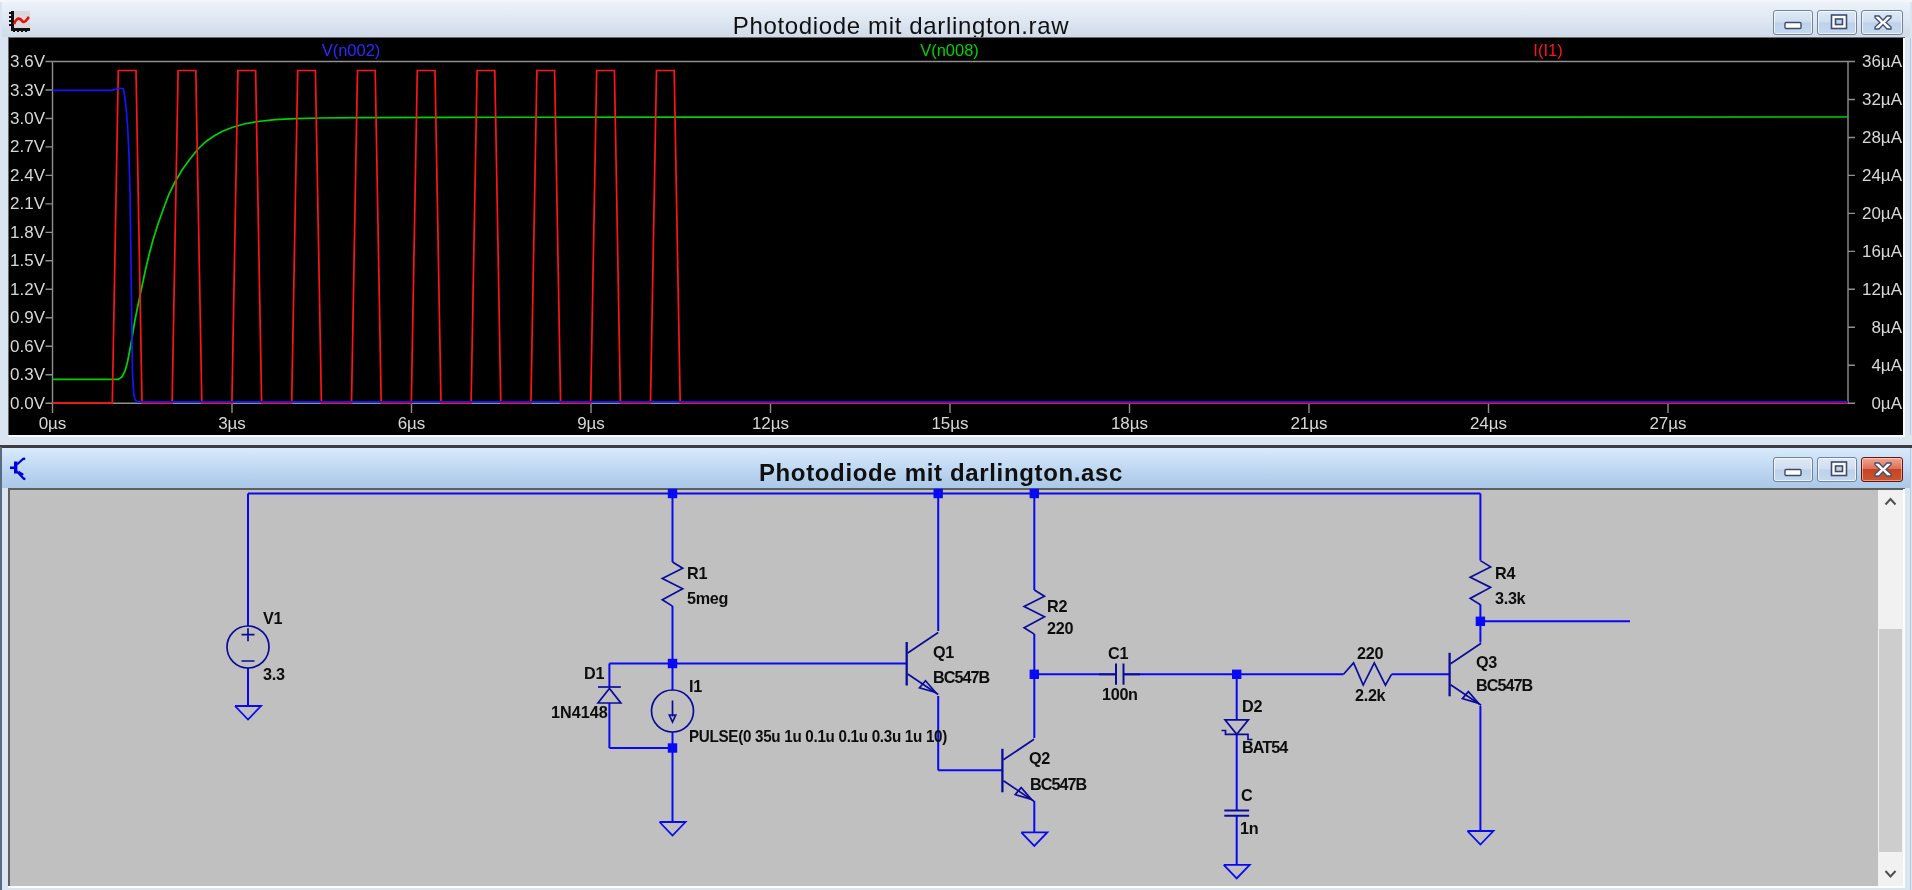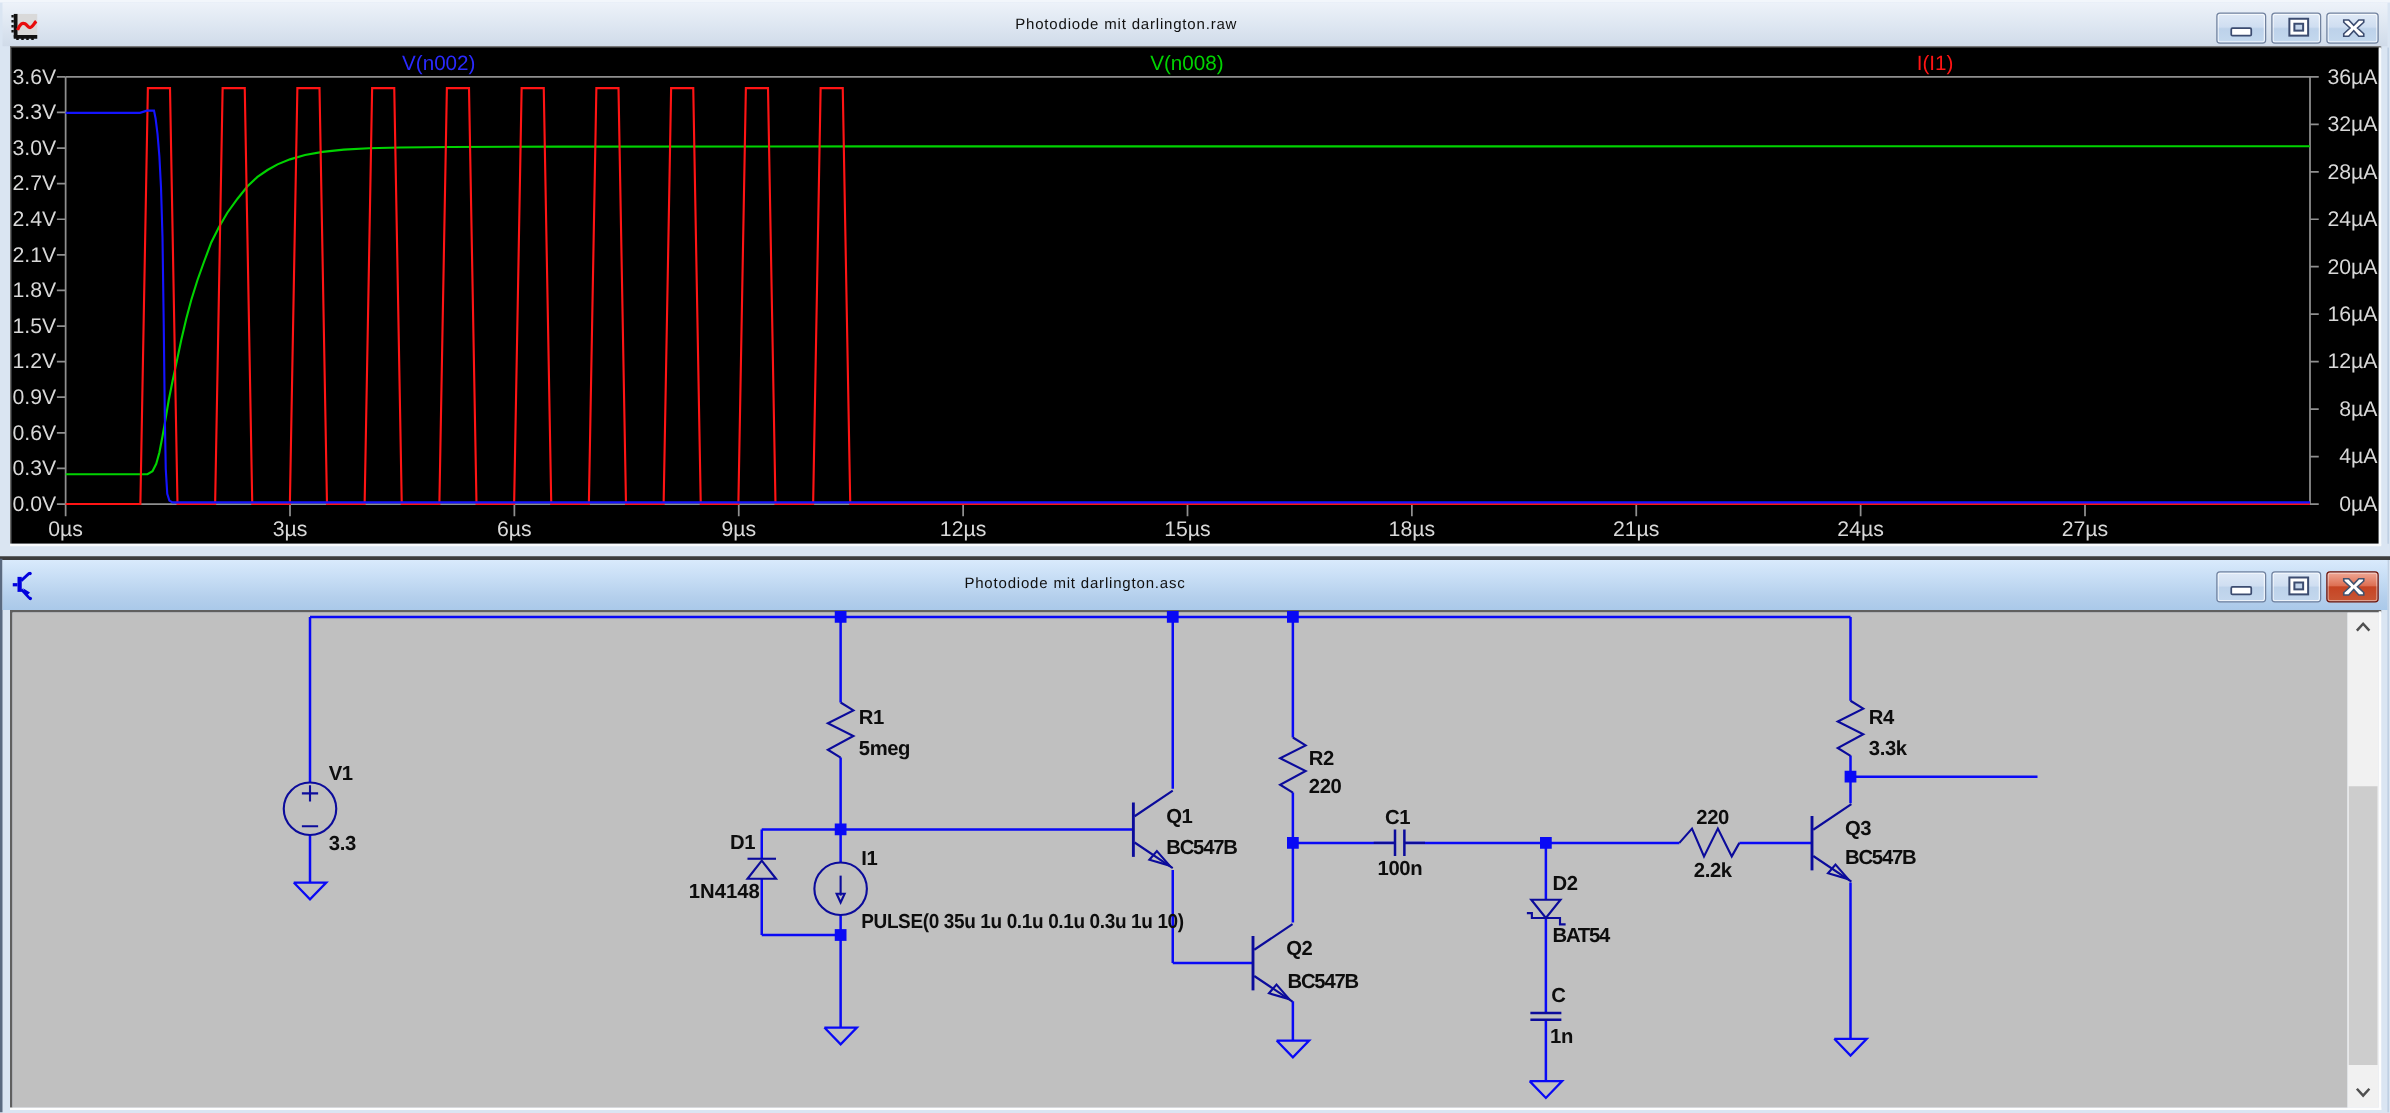--- a/index.html
+++ b/index.html
@@ -1,18 +1,18 @@
 <!DOCTYPE html>
 <html><head>
 <meta charset="utf-8">
 <style>
   html,body{margin:0;padding:0;}
   body{width:1912px;height:890px;overflow:hidden;background:#dae5f2;font-family:"Liberation Sans",sans-serif;position:relative;}
   .abs{position:absolute;}
-  .titletext{font-size:12px;color:#101010;text-align:center;white-space:nowrap;letter-spacing:0.65px;}
+  .titletext{font-size:24px;color:#101010;text-align:center;white-space:nowrap;letter-spacing:0.65px;}
   .btn{position:absolute;width:40px;height:25px;border-radius:3px;border:1px solid #71829f;
        background:linear-gradient(180deg,#dfe9f6 0%,#cfdef1 46%,#bdd2ea 52%,#c4d8ee 100%);
        box-shadow:inset 0 0 0 1px rgba(255,255,255,.7);box-sizing:border-box;}
   .btnred{border:1px solid #6e1004;
        background:linear-gradient(180deg,#efa795 0%,#dd6f53 46%,#c64424 50%,#c85533 100%);
        box-shadow:inset 0 0 0 1px rgba(255,255,255,.45);}
 </style>
 </head>
 <body>
 
@@ -128,21 +128,21 @@
 <svg class="abs" style="left:10px;top:457px;" width="16" height="24" viewBox="0 0 16 24">
   <rect x="4" y="4.5" width="3.4" height="12" fill="#0000dd"></rect>
   <rect x="0" y="9.5" width="4" height="2.6" fill="#0000dd"></rect>
   <path d="M7,7.5 L13.5,1.5" stroke="#0000dd" stroke-width="2.2" fill="none"></path>
   <circle cx="14" cy="1.8" r="1.4" fill="#0000dd"></circle>
   <path d="M7,14.5 L13.5,21.5" stroke="#0000dd" stroke-width="2.2" fill="none"></path>
   <path d="M8.5,13.5 L14,17 L11,20 Z" fill="#0000dd"></path>
   <circle cx="14.2" cy="21.8" r="1.4" fill="#0000dd"></circle>
 </svg>
 
-<div class="titletext abs" style="left:660px;top:459px;width:400px;">Photodiode mit darlington.asc</div>
+<div class="titletext abs" style="left:741px;top:459px;width:400px;font-weight:bold;">Photodiode mit darlington.asc</div>
 
 <div class="btn" style="left:1773px;top:457px;"></div>
 <div class="btn" style="left:1817px;top:457px;"></div>
 <div class="btn btnred" style="left:1861px;top:457px;width:42px;"></div>
 <svg class="abs" style="left:1773px;top:457px;" width="132" height="25" viewBox="0 0 132 25">
   <rect x="12" y="12.5" width="16" height="6" rx="1" fill="#fff" stroke="#3c4c70" stroke-width="1.4"></rect>
   <rect x="58.5" y="5" width="15" height="13.5" fill="#fff" stroke="#3c4c70" stroke-width="1.6"></rect>
   <rect x="62.5" y="9" width="7" height="5.5" fill="#c3d4ea" stroke="#3c4c70" stroke-width="1.6"></rect>
   <path d="M102,6 L106,6 L110,10.2 L114,6 L118,6 L118,7.8 L113,12.4 L118,17 L118,19 L114,19 L110,14.6 L106,19 L102,19 L102,17 L107,12.4 L102,7.8 Z" fill="#fff" stroke="#43536f" stroke-width="1.3"></path>
 </svg>

